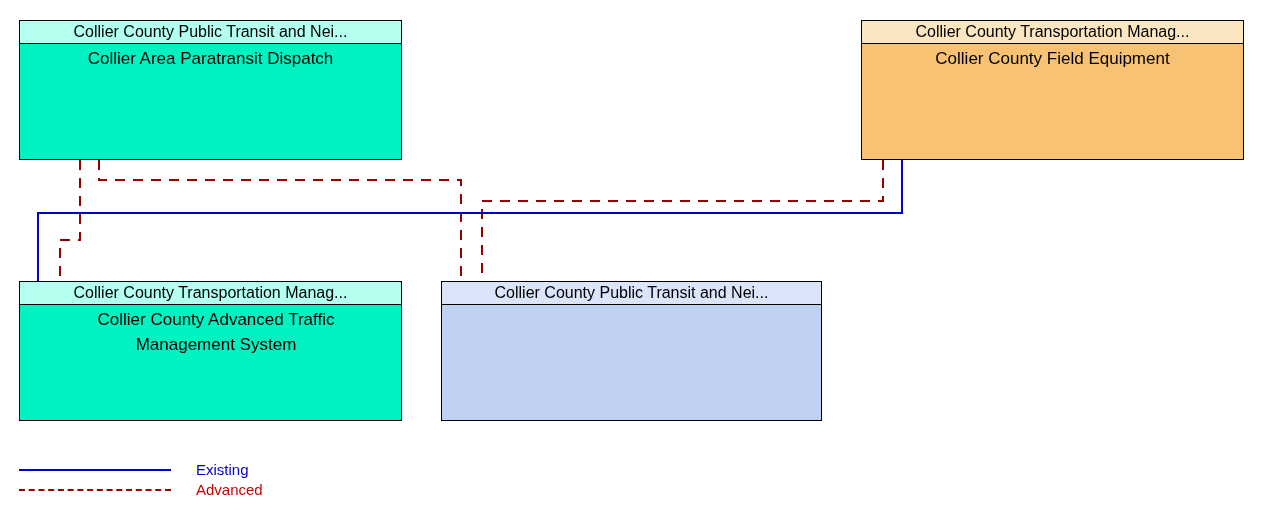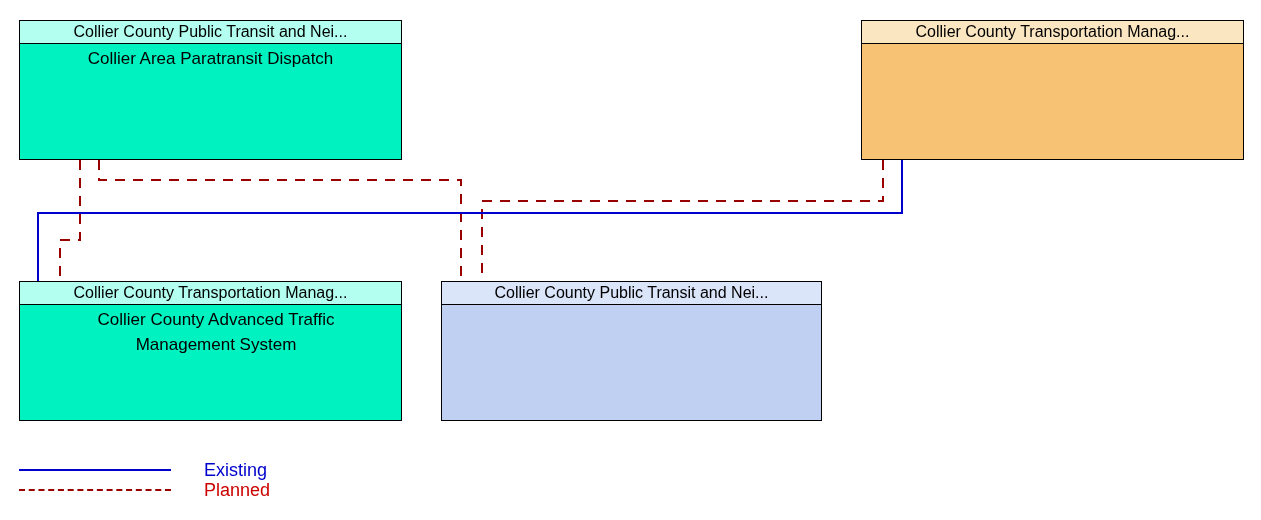--- a/index.html
+++ b/index.html
@@ -59,23 +59,23 @@
     left: 19px;
     top: 460px;
     width: 320px;
   }
   .legend-row {
     position: relative;
     height: 20px;
   }
   .legend-label {
     position: absolute;
-    left: 185px;
+    left: 177px;
     top: 0;
-    font-size: 18px;
+    font-size: 15px;
     line-height: 20px;
     white-space: nowrap;
     text-align: right;
   }
   .legend-swatch {
     position: absolute;
     left: 0;
     top: 9px;
     width: 152px;
     height: 0;
@@ -103,35 +103,36 @@
     <path d="M 902,160 L 902,213 L 38,213 L 38,281" fill="none" stroke="#0000cc" stroke-width="2"></path>
   </svg>
 
   <div class="node" style="left:19px; top:20px; width:383px; height:140px; background:#00f2c0;">
     <div class="node-header" style="background:#b3fff0;">Collier County Public Transit and Nei...</div>
     <div class="node-title">Collier Area Paratransit Dispatch</div>
   </div>
 
   <div class="node" style="left:861px; top:20px; width:383px; height:140px; background:#f7c274;">
     <div class="node-header" style="background:#fbe6c2;">Collier County Transportation Manag...</div>
+    <div class="node-title">Collier County Field Equipment</div>
   </div>
 
   <div class="node" style="left:19px; top:281px; width:383px; height:140px; background:#00f2c0;">
     <div class="node-header" style="background:#b3fff0;">Collier County Transportation Manag...</div>
     <div class="node-title" style="padding-left:51px; padding-right:40px;">Collier County Advanced Traffic Management System</div>
   </div>
 
   <div class="node" style="left:441px; top:281px; width:381px; height:140px; background:#bfd0f2;">
     <div class="node-header" style="background:#dbe5fa;">Collier County Public Transit and Nei...</div>
   </div>
 
   <div class="legend">
     <div class="legend-row">
       <span class="legend-swatch solid"></span>
       <span class="legend-label" style="color:#0000cc;">Existing</span>
     </div>
     <div class="legend-row">
       <span class="legend-swatch dashed"></span>
-      <span class="legend-label" style="color:#cc0000;">Planned</span>
+      <span class="legend-label" style="color:#cc0000;">Advanced</span>
     </div>
   </div>
 
 </div>
 
 </body></html>

